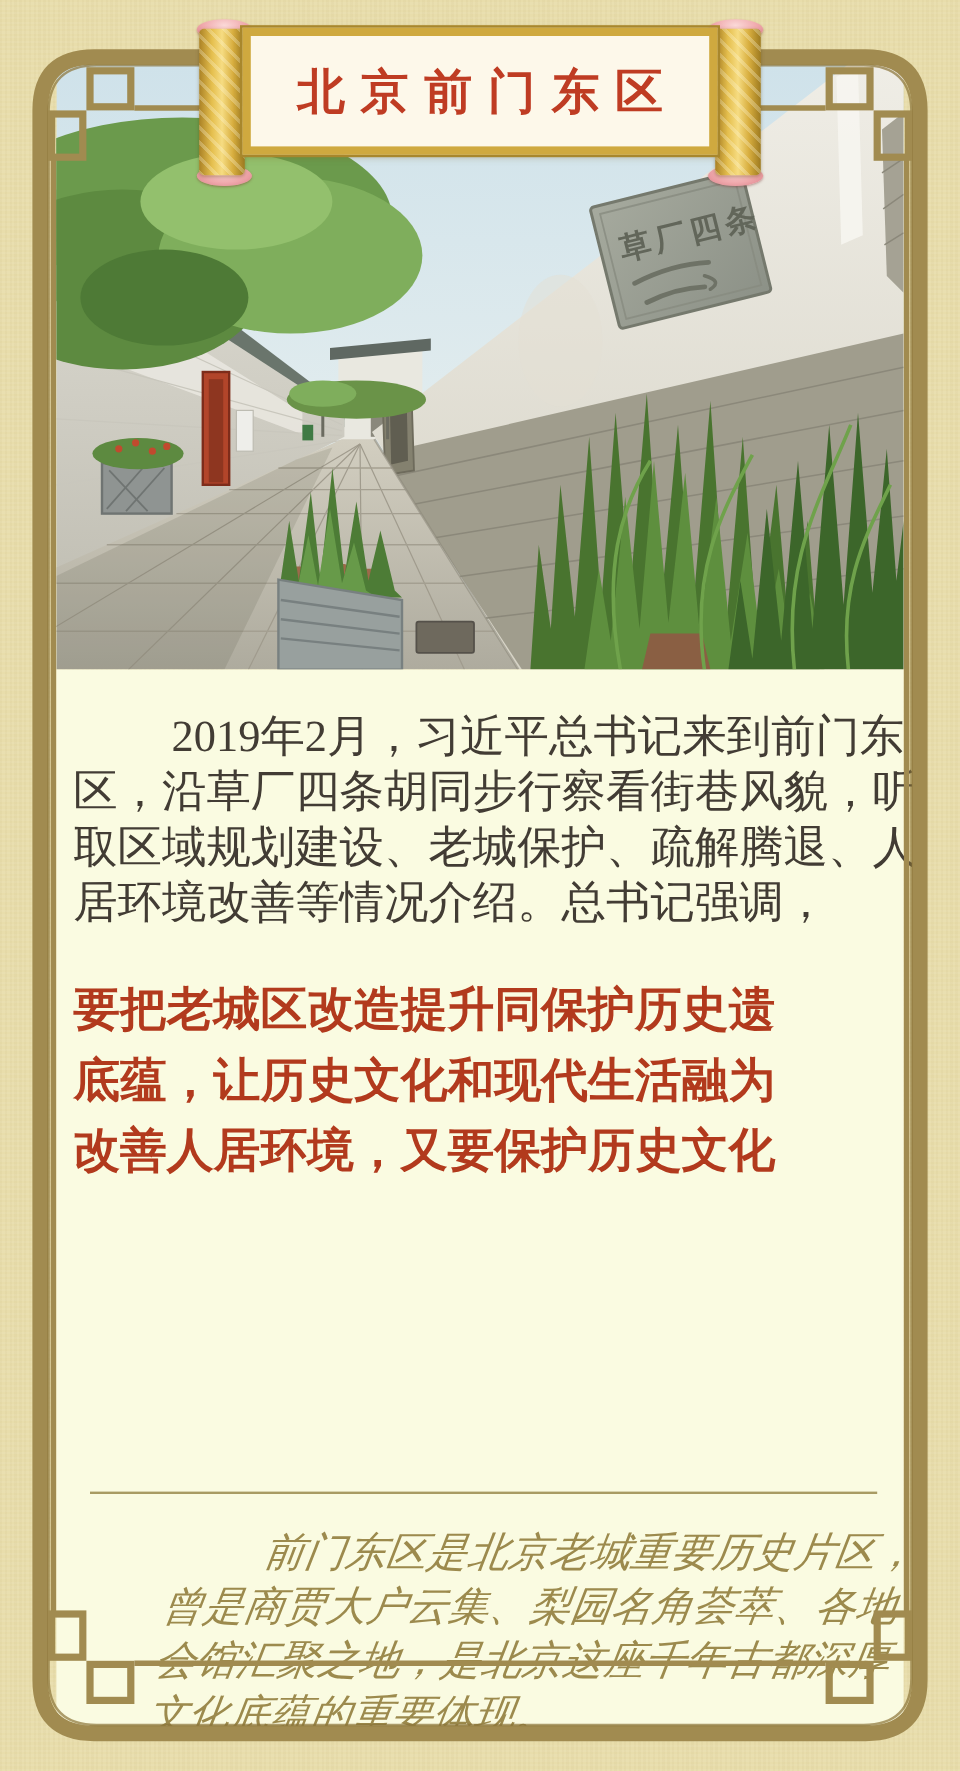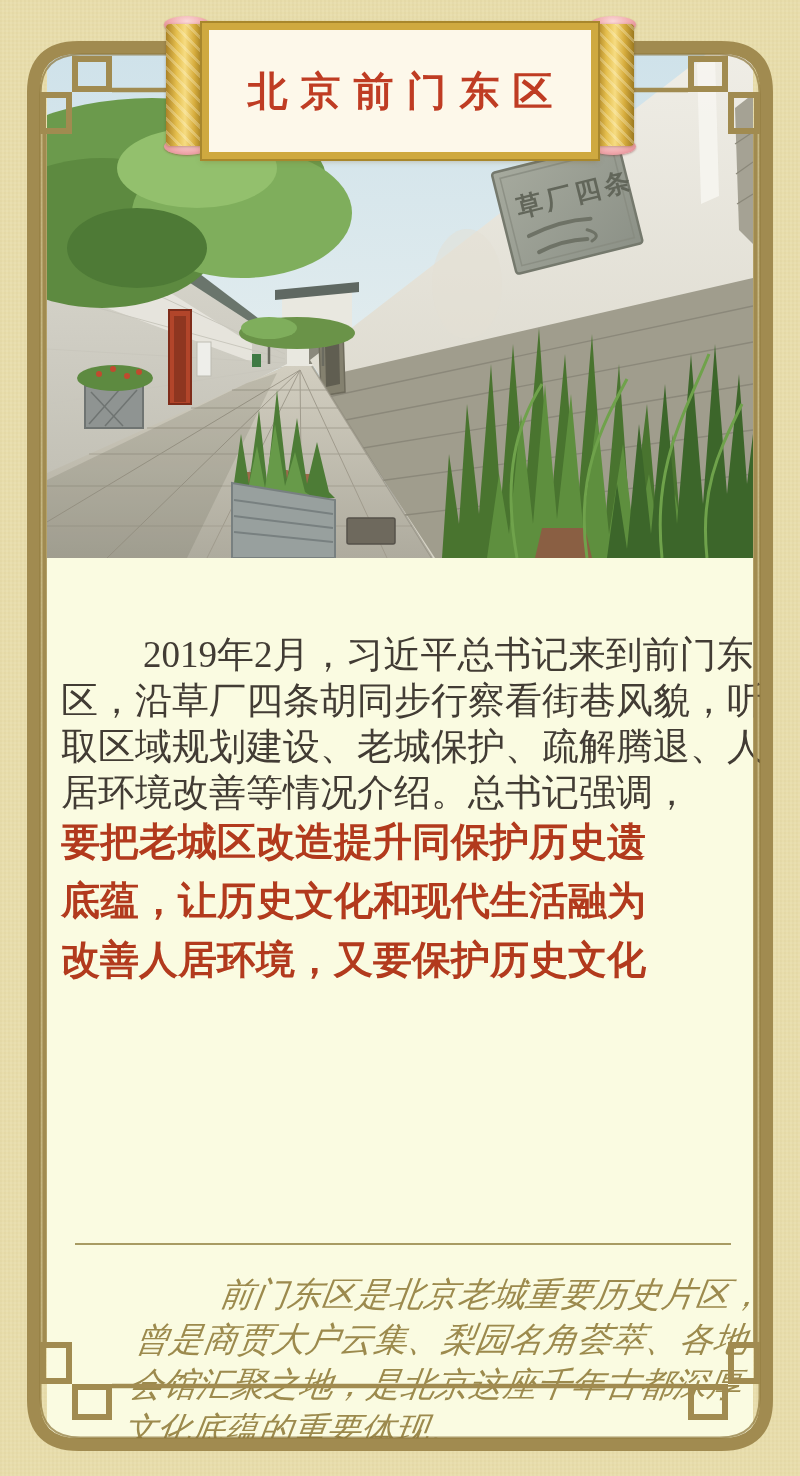--- a/index.html
+++ b/index.html
@@ -21,29 +21,29 @@
   
   #banner{left:166px;top:14px;width:468px;height:142px;z-index:8;}
   .roller{position:absolute;top:10px;width:38px;height:122px;border-radius:4px;
     background:linear-gradient(90deg,#ab8226 0%,#e5bf4e 28%,#f6dc82 50%,#d8ae3f 74%,#9d7a20 100%);
     box-shadow:0 1px 3px rgba(90,60,0,.35);}
   .roller::after{content:"";position:absolute;inset:0;border-radius:4px;
     background:repeating-linear-gradient(45deg, rgba(255,250,220,.28) 0 3px, transparent 3px 9px);}
   .cap{position:absolute;width:46px;height:17px;border-radius:50%;
     background:radial-gradient(ellipse at 50% 30%,#fbd9d8 0%,#f0a9ad 55%,#d97f88 100%);
     box-shadow:0 1px 2px rgba(120,40,40,.4);}
-  #bannerPanel{position:absolute;left:36px;top:9px;width:396px;height:136px;
+  #bannerPanel{position:absolute;left:36px;top:9px;width:396px;height:106px;
     background:#fdf8ea;border:7px solid #cfa93f;outline:2px solid #a8872c;
     box-shadow:0 2px 6px rgba(120,90,20,.35);
     display:flex;align-items:center;justify-content:center;box-sizing:border-box;}
   #bannerTitle{font-size:40px;font-weight:bold;color:#bf3c23;letter-spacing:13px;
     text-indent:13px;font-family:"Liberation Serif","DejaVu Serif",serif;}
   
   .txtline{white-space:nowrap;}
-  #intro{left:61px;top:592px;width:684px;font-size:37px;line-height:46px;color:#423c34;z-index:3;margin-top:40px;}
+  #intro{left:61px;top:592px;width:684px;font-size:37px;line-height:46px;color:#423c34;z-index:3;}
   #intro .txtline:first-child{padding-left:82px;}
   #quote{left:61px;top:812px;width:684px;font-size:39px;line-height:59px;font-weight:bold;
          color:#b23a1d;z-index:3;}
   #divider{left:75px;top:1243px;width:656px;height:2px;background:#a89b63;z-index:3;}
   #footer{left:120px;top:1272px;width:580px;font-size:34px;line-height:45px;color:#9c8a4d;
           font-style:italic;transform:skewX(-8deg);transform-origin:left bottom;z-index:3;}
   #footer .txtline:first-child{padding-left:78px;}
 </style>
 </head>
 <body>

